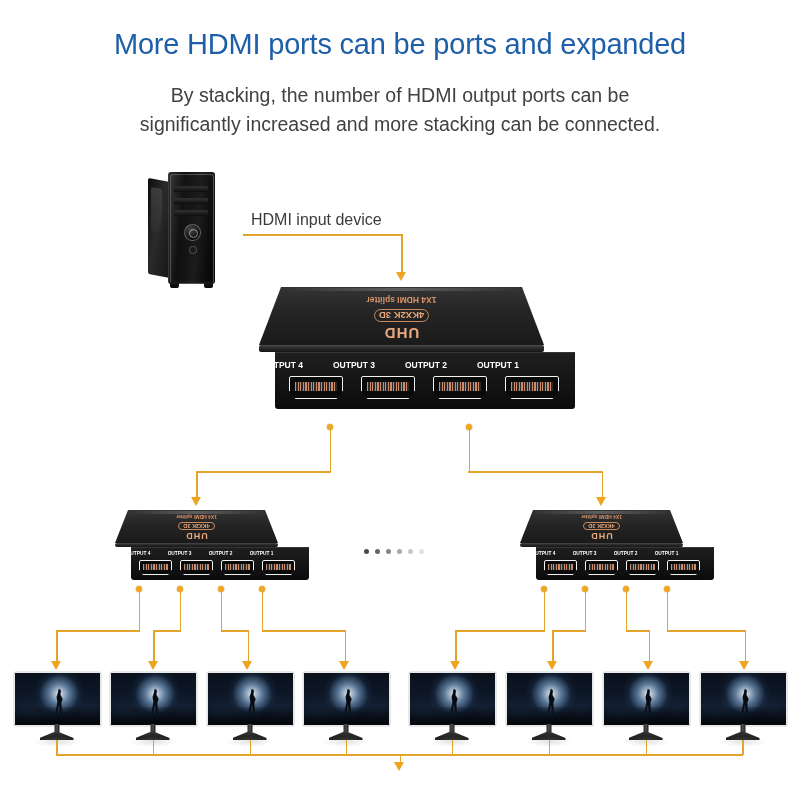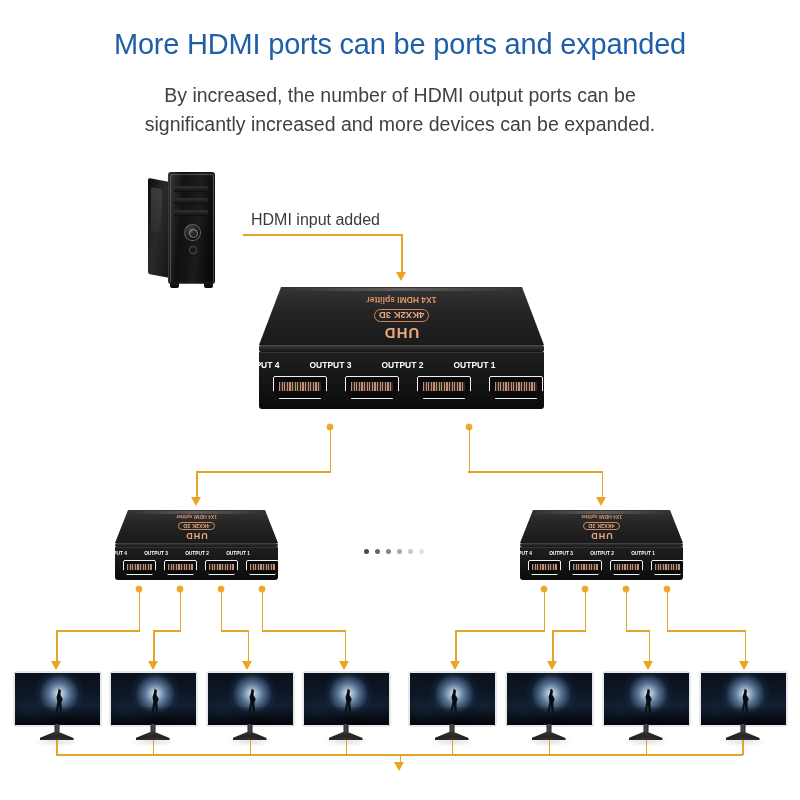--- a/index.html
+++ b/index.html
@@ -67,23 +67,23 @@
   .dev .topface{position:absolute;left:0;top:0;width:100%;height:var(--th);
     background:linear-gradient(180deg,#343434 0%,#242424 45%,#1a1a1a 100%);
     clip-path:polygon(var(--insetL) 0, calc(100% - var(--insetL)) 0, 100% 100%, 0 100%);
     border-radius:3px 3px 0 0;}
   .dev .topsheen{position:absolute;left:8%;top:1px;width:84%;height:3px;
     background:linear-gradient(90deg,rgba(255,255,255,0),rgba(255,255,255,.22),rgba(255,255,255,0));
     filter:blur(.5px);}
   .dev .lip{position:absolute;left:0;width:100%;height:var(--lh);
     background:linear-gradient(180deg,#4a4a4a 0%,#2c2c2c 40%,#151515 100%);
     border-radius:2px;}
-  .dev .face{position:absolute;left:0;width:100%;
+  .dev .face{position:absolute;left:16px;width:100%;
     background:linear-gradient(180deg,#1f1f1f 0%,#141414 55%,#0b0b0b 100%);
-    border-radius:0 0 3px 3px;box-shadow:inset 0 1px 0 rgba(255,255,255,.10);}
+    border-radius:0 0 3px 3px;box-shadow:inset 0 1px 0 rgba(255,255,255,.10);padding-left:15px;}
   .dev .brand{position:absolute;width:100%;text-align:center;
     transform:rotate(180deg);color:#e8a77c;white-space:nowrap;font-weight:bold;}
   .dev .uhd{letter-spacing:1px;}
   .dev .res{display:inline-block;border:1px solid #c98a5e;border-radius:7px;
     padding:0 4px;color:#e8a77c;}
   .dev .mdl{color:#d9936a;}
   .port{position:absolute;background:#0a0a0a;border:1.4px solid #f2f2f2;
     border-radius:2px 2px 4px 4px;overflow:hidden;
     clip-path:polygon(0 0,100% 0,100% 62%,88% 100%,12% 100%,0 62%);}
   .port .pins{position:absolute;left:10%;top:26%;width:80%;height:42%;
@@ -119,38 +119,38 @@
   
   .ell{position:absolute;display:flex;gap:6px;align-items:center;}
   .ell i{width:5px;height:5px;border-radius:50%;background:#4a4a4a;display:block;}
 </style>
 </head>
 <body>
 
 <div id="stage">
 
   <div class="title">More HDMI ports can be ports and expanded</div>
-  <div class="sub sub1">By increased, the number of HDMI output ports can be</div>
-  <div class="sub sub2">significantly increased and more devices can be expanded.</div>
+  <div class="sub sub1">By stacking, the number of HDMI output ports can be</div>
+  <div class="sub sub2">significantly increased and more stacking can be connected.</div>
 
   <div class="pc" style="left:148px;top:172px;width:70px;height:118px;">
     <div class="side"></div>
     <div class="hi"></div>
     <div class="front"></div>
     <div class="bezel"></div>
     <div class="bay" style="top:14px;"></div>
     <div class="bay" style="top:26px;"></div>
     <div class="bay" style="top:38px;"></div>
     <div class="logo"></div>
     <div class="pwr"></div>
     <div class="foot" style="left:22px;"></div>
     <div class="foot" style="left:56px;"></div>
   </div>
 
-  <div class="lbl" style="left:251px;top:211px;font-size:16px;">HDMI input added</div>
+  <div class="lbl" style="left:251px;top:211px;font-size:16px;">HDMI input device</div>
   <div class="hline" style="left:243px;top:234px;width:160px;"></div>
   <div class="vline" style="left:401px;top:234px;height:40px;"></div>
   <div class="arw" style="left:396px;top:272px;"></div>
 
   <div class="dev" id="dev-main" style="left:259px;top:287px;width:285px;height:122px;--th:58px;--lh:7px;--insetL:22px;">
     <div class="topface"></div>
     <div class="topsheen"></div>
 
     <div class="brand mdl" style="top:8px;font-size:8.5px;">1X4 HDMI splitter</div>
     <div class="brand" style="top:22px;font-size:9.5px;">

